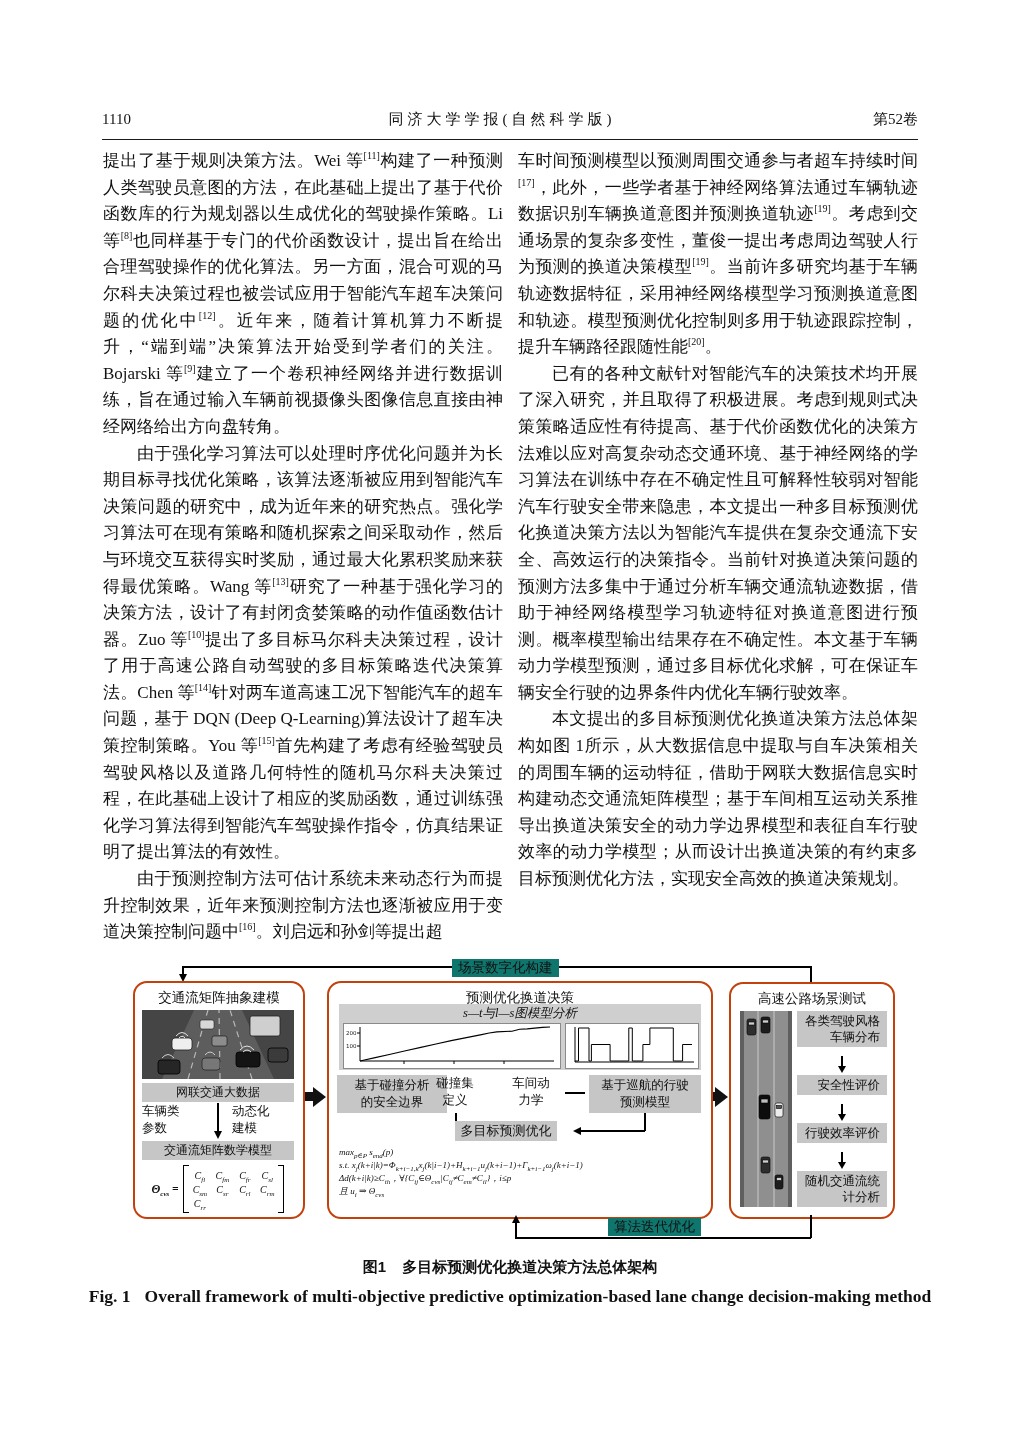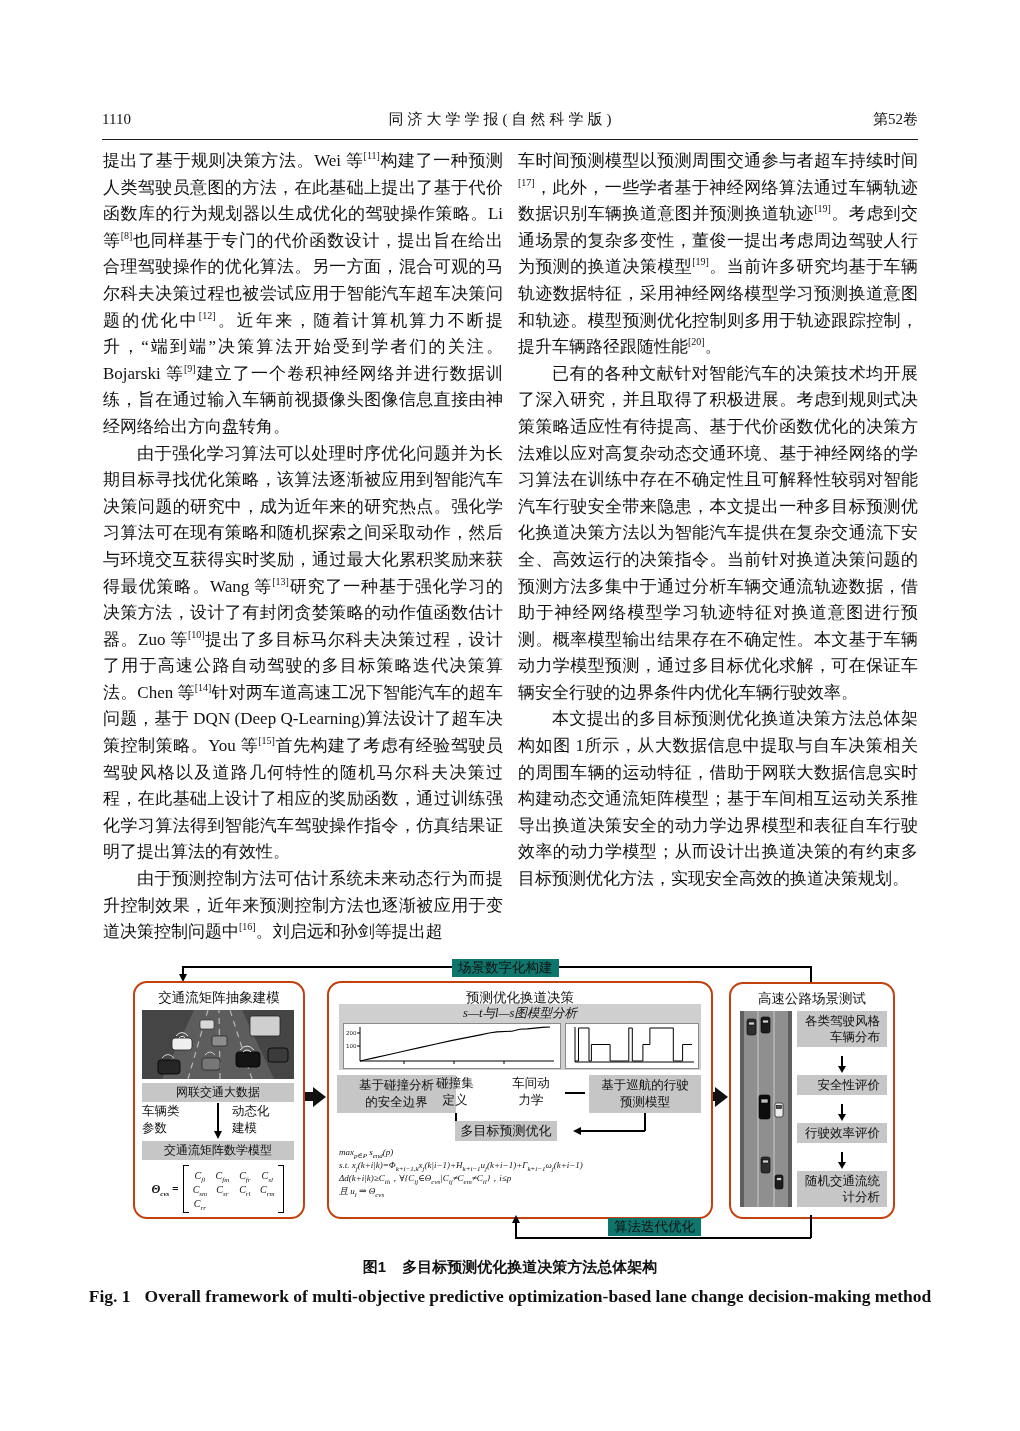--- a/index.html
+++ b/index.html
@@ -177,21 +177,21 @@
       <div class="chartbox" style="left:226px;width:132px;">
         <svg width="132" height="44" viewBox="0 0 132 44">
           <line x1="9" y1="3" x2="9" y2="38" stroke="#000" stroke-width="1"></line>
           <line x1="9" y1="38" x2="128" y2="38" stroke="#000" stroke-width="1"></line>
           <g transform="translate(9,4)">
             <polyline fill="none" stroke="#000" stroke-width="1" points="0.0,33.0 3.5,33.0 3.5,0.0 14.0,0.0 14.0,33.0 16.4,33.0 16.4,16.5 35.1,16.5 35.1,33.0 53.8,33.0 53.8,0.0 57.3,0.0 57.3,33.0 67.9,33.0 67.9,16.5 74.9,16.5 74.9,0.0 98.3,0.0 98.3,33.0 107.6,33.0 107.6,16.5 117.0,16.5"></polyline>
           </g>
         </svg>
       </div>
     </div>
-    <div class="mlabel gray" style="left:8px;top:92px;width:119px;height:38px;padding-top:2px;box-sizing:border-box;">
+    <div class="mlabel gray" style="left:8px;top:92px;width:110px;height:38px;padding-top:2px;box-sizing:border-box;">
       <span class="inner" style="width:78px;">基于碰撞分析的安全边界</span>
     </div>
     <div class="mlabel" style="left:98px;top:92px;width:56px;">
       <span class="inner" style="width:40px;">碰撞集定义</span>
     </div>
     <div class="mlabel" style="left:174px;top:92px;width:56px;">
       <span class="inner" style="width:40px;">车间动力学</span>
     </div>
     <div class="ln" style="left:236px;top:109px;width:20px;height:1.5px;"></div>
     <div class="mlabel gray" style="left:260px;top:92px;width:112px;height:38px;padding-top:2px;box-sizing:border-box;">

